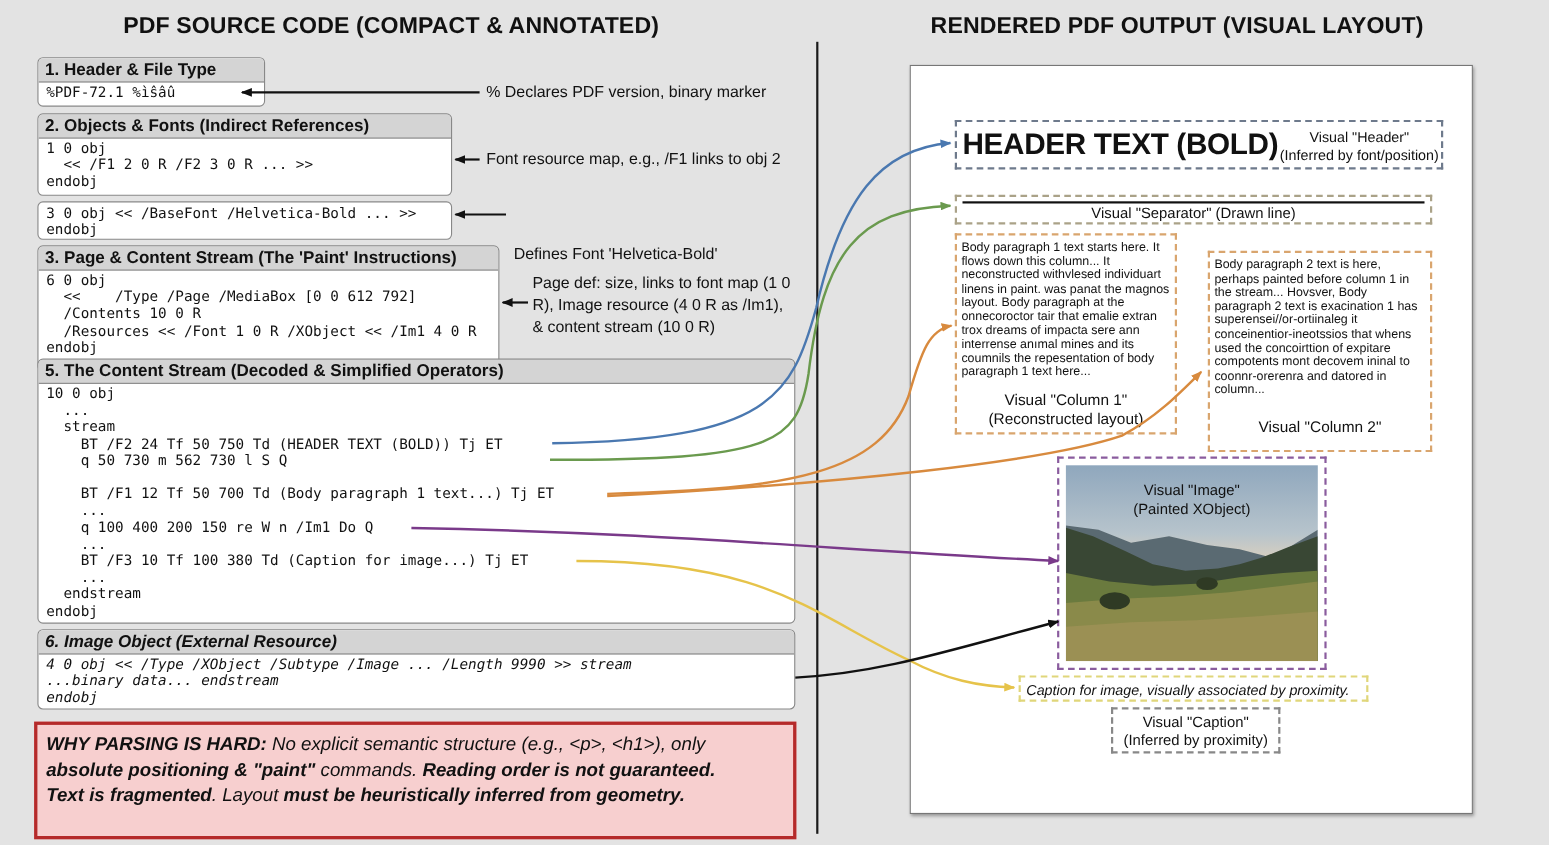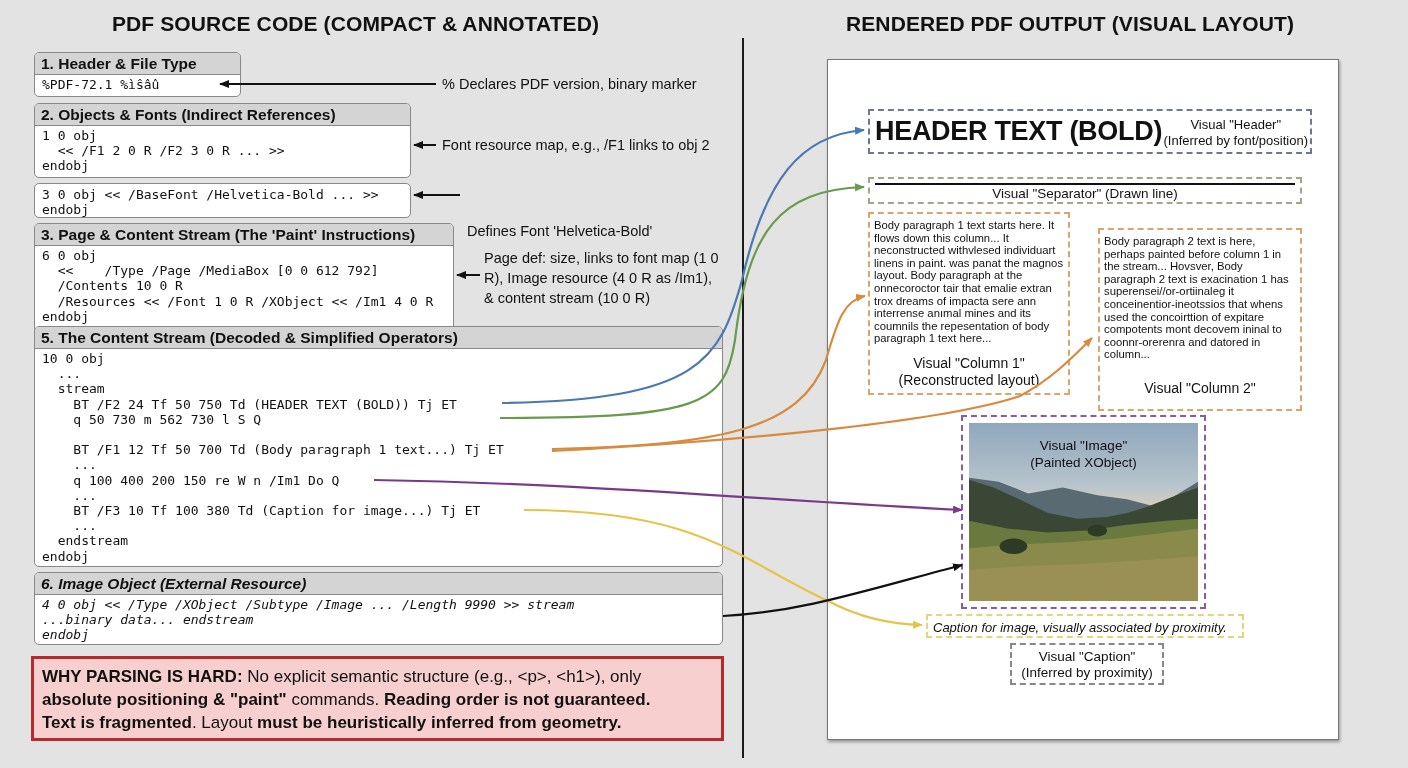--- a/index.html
+++ b/index.html
@@ -49,26 +49,27 @@
   }
   .note {
     position: absolute;
     font-size: 14.5px;
     line-height: 20px;
     white-space: nowrap;
   }
   .warn-box {
     position: absolute;
     left: 31px; top: 656px;
-    width: 693px; height: 85px;
+    width: 693px; height: 107px;
     background: #f7cfcf;
     border: 3px solid #b52a2a;
     padding: 6px 8px;
     font-size: 17px;
     line-height: 23px;
+    font-style: italic;
   }
   .warn-box b { font-weight: bold; }
   .pdf-page {
     position: absolute;
     left: 827px; top: 59px;
     width: 512px; height: 681px;
     background: #fff;
     border: 1px solid #777;
     box-shadow: 1px 2px 3px rgba(0,0,0,0.35);
   }

